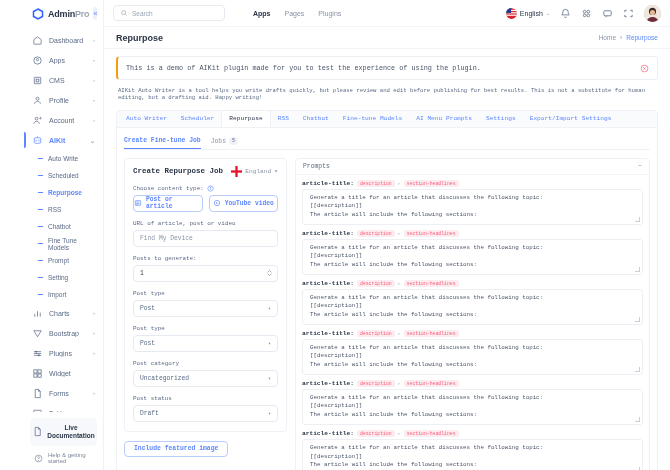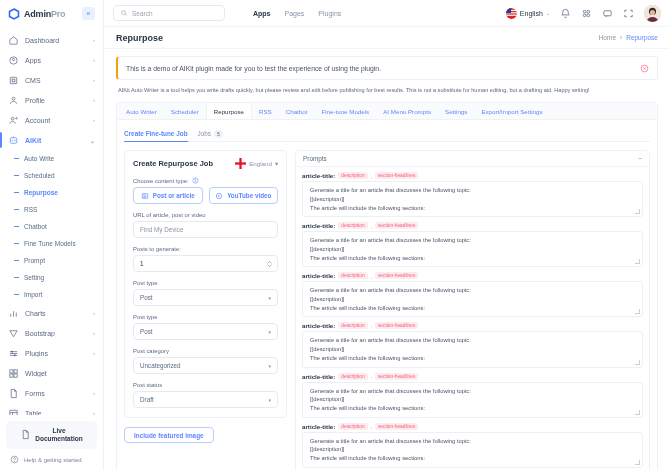--- a/index.html
+++ b/index.html
@@ -9,21 +9,21 @@
     font-size: 7px;
     color: #2a3547;
     background: #fff;
   }
   .app { display: flex; width: 670px; height: 470px; }
 
   
   .sidebar {
     width: 104px; height: 470px; background: #fff;
     border-right: 1px solid #eef1f6;
-    display: flex; flex-direction: column; flex: 0 0 104px;
+    display: flex; flex-direction: column; flex: 0 0 104px; padding-left: 24px;
   }
   .brand {
     height: 27px; display: flex; align-items: center; gap: 4px;
     padding: 0 8px; flex: 0 0 27px;
   }
   .logo-hex { width: 12px; height: 12px; flex: 0 0 12px; }
   .brand-text { font-size: 9px; font-weight: 700; letter-spacing: -.2px; }
   .brand-text .pro { color: #9aa4b2; font-weight: 600; }
   .collapse-btn {
     margin-left: auto; width: 13px; height: 13px; border-radius: 3px;
@@ -89,21 +89,21 @@
   }
 
   .page-head {
     height: 22px; flex: 0 0 22px; display: flex; align-items: center;
     padding: 0 12px; border-bottom: 1px solid #f2f4f8;
   }
   .page-title { font-size: 9px; font-weight: 700; }
   .crumbs { margin-left: auto; display: flex; align-items: center; gap: 4px; font-size: 6.5px; color: #8a94a6; }
   .crumbs .cur { color: #5d87ff; }
 
-  .content { flex: 1; overflow: hidden; padding: 7px 12px 8px; }
+  .content { flex: 1; overflow: hidden; padding: 7px 12px 8px; font-family: Liberation Mono, monospace; }
 
   .alert {
     border: 1px solid #eceff4; border-left: 2.5px solid #f59e0b;
     border-radius: 4px; height: 24px; display: flex; align-items: center;
     padding: 0 8px; font-size: 6.8px; color: #4a5568; background: #fff;
   }
   .alert-close { margin-left: auto; width: 9px; height: 9px; color: #fa5c7c; }
   .alert-sub { font-size: 5.6px; color: #5a6a85; padding: 7px 2px 8px; line-height: 1.3; }
 
   .tabs-outer {

